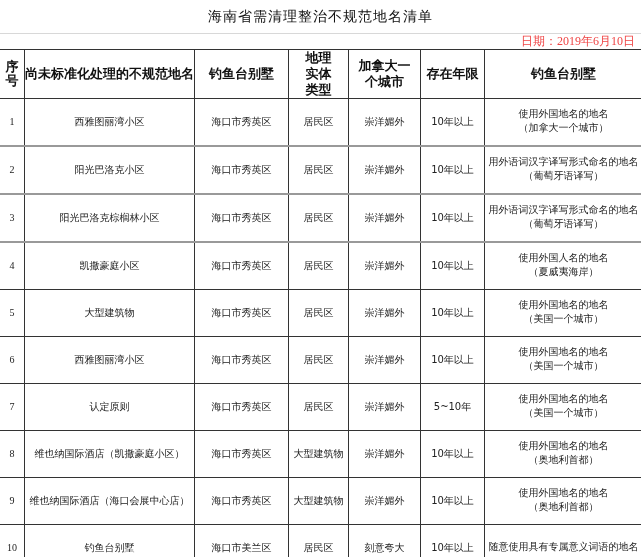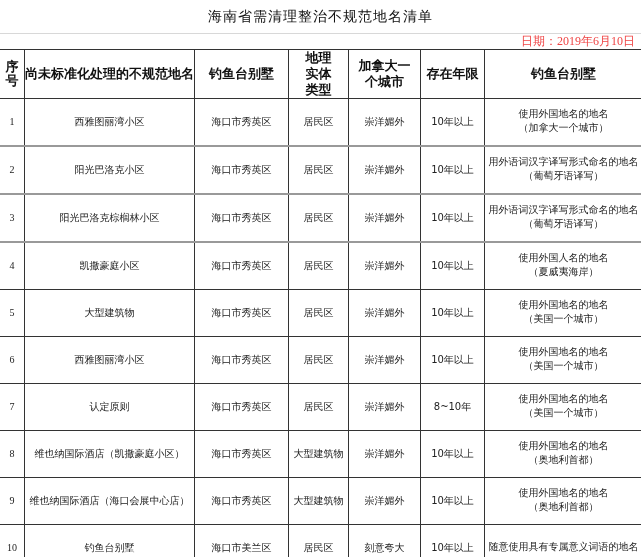--- a/index.html
+++ b/index.html
@@ -125,21 +125,21 @@
       <span class="principle-line">（美国一个城市）</span>
     </td>
   </tr>
 
   <tr>
     <td class="num">7</td>
     <td>认定原则</td>
     <td>海口市秀英区</td>
     <td>居民区</td>
     <td>崇洋媚外</td>
-    <td>8~10年</td>
+    <td>5~10年</td>
     <td>
       <span class="principle-line">使用外国地名的地名</span>
       <span class="principle-line">（美国一个城市）</span>
     </td>
   </tr>
 
   <tr>
     <td class="num">8</td>
     <td>维也纳国际酒店（凯撒豪庭小区）</td>
     <td>海口市秀英区</td>

